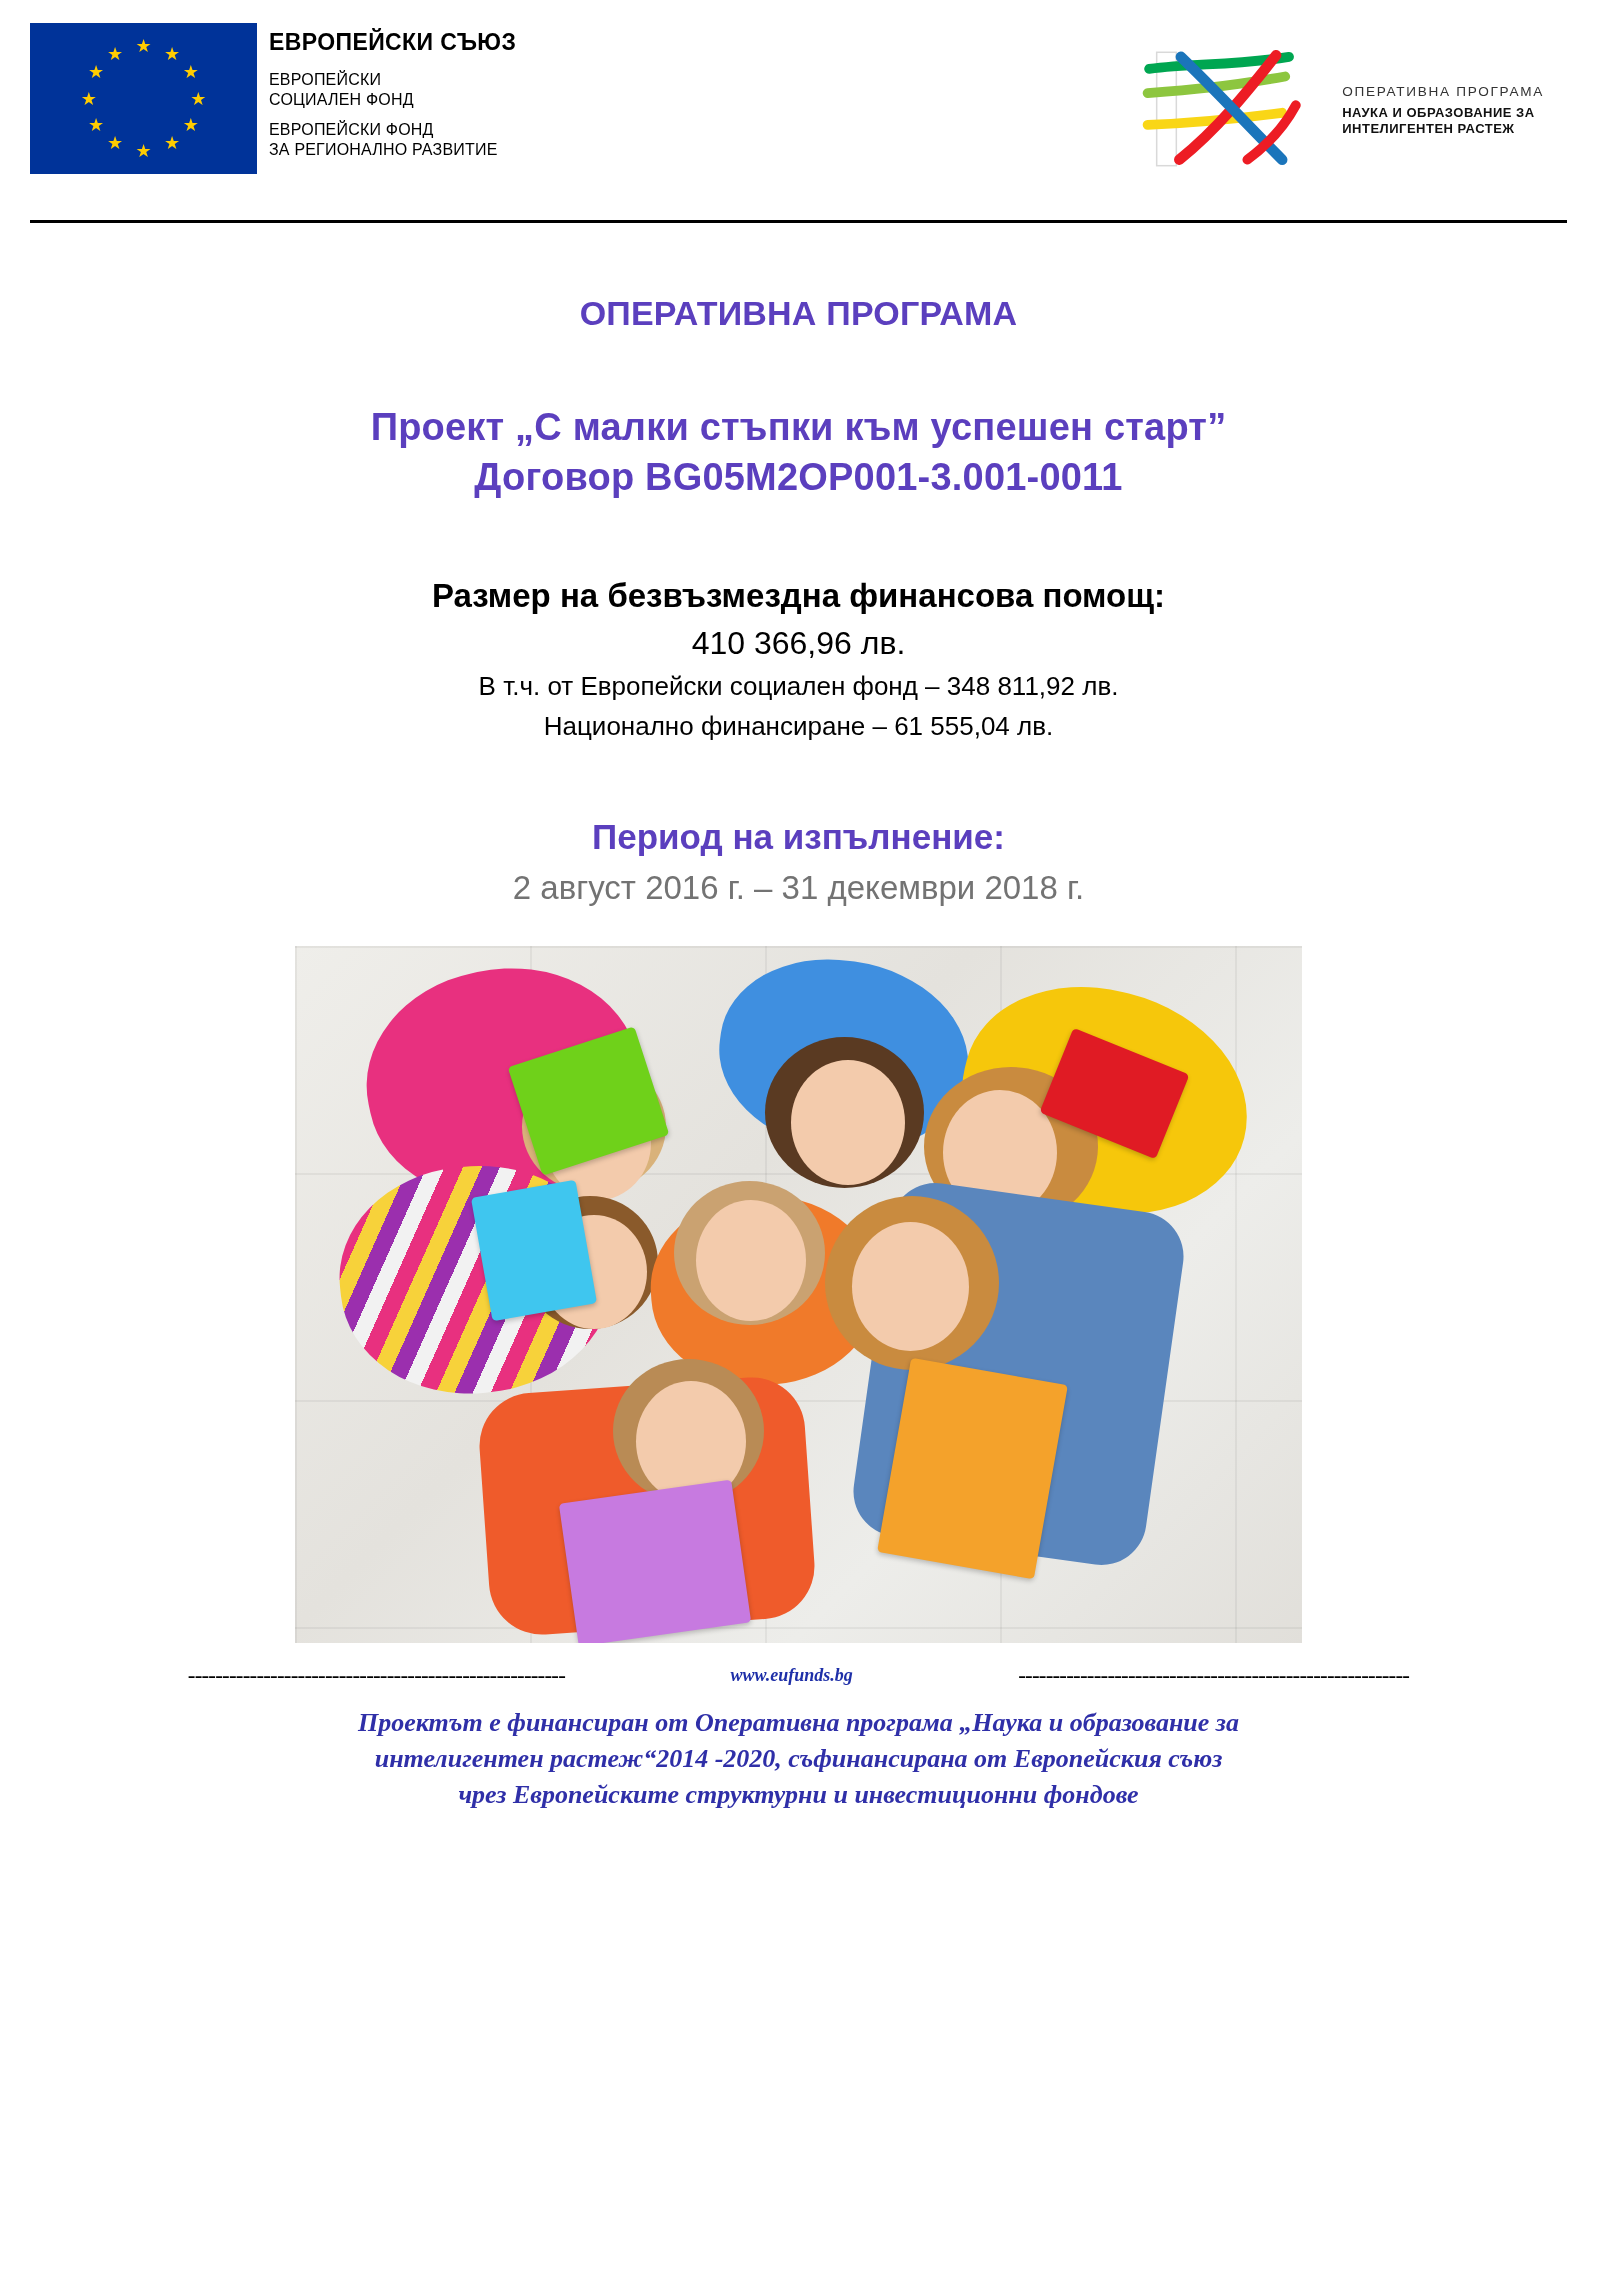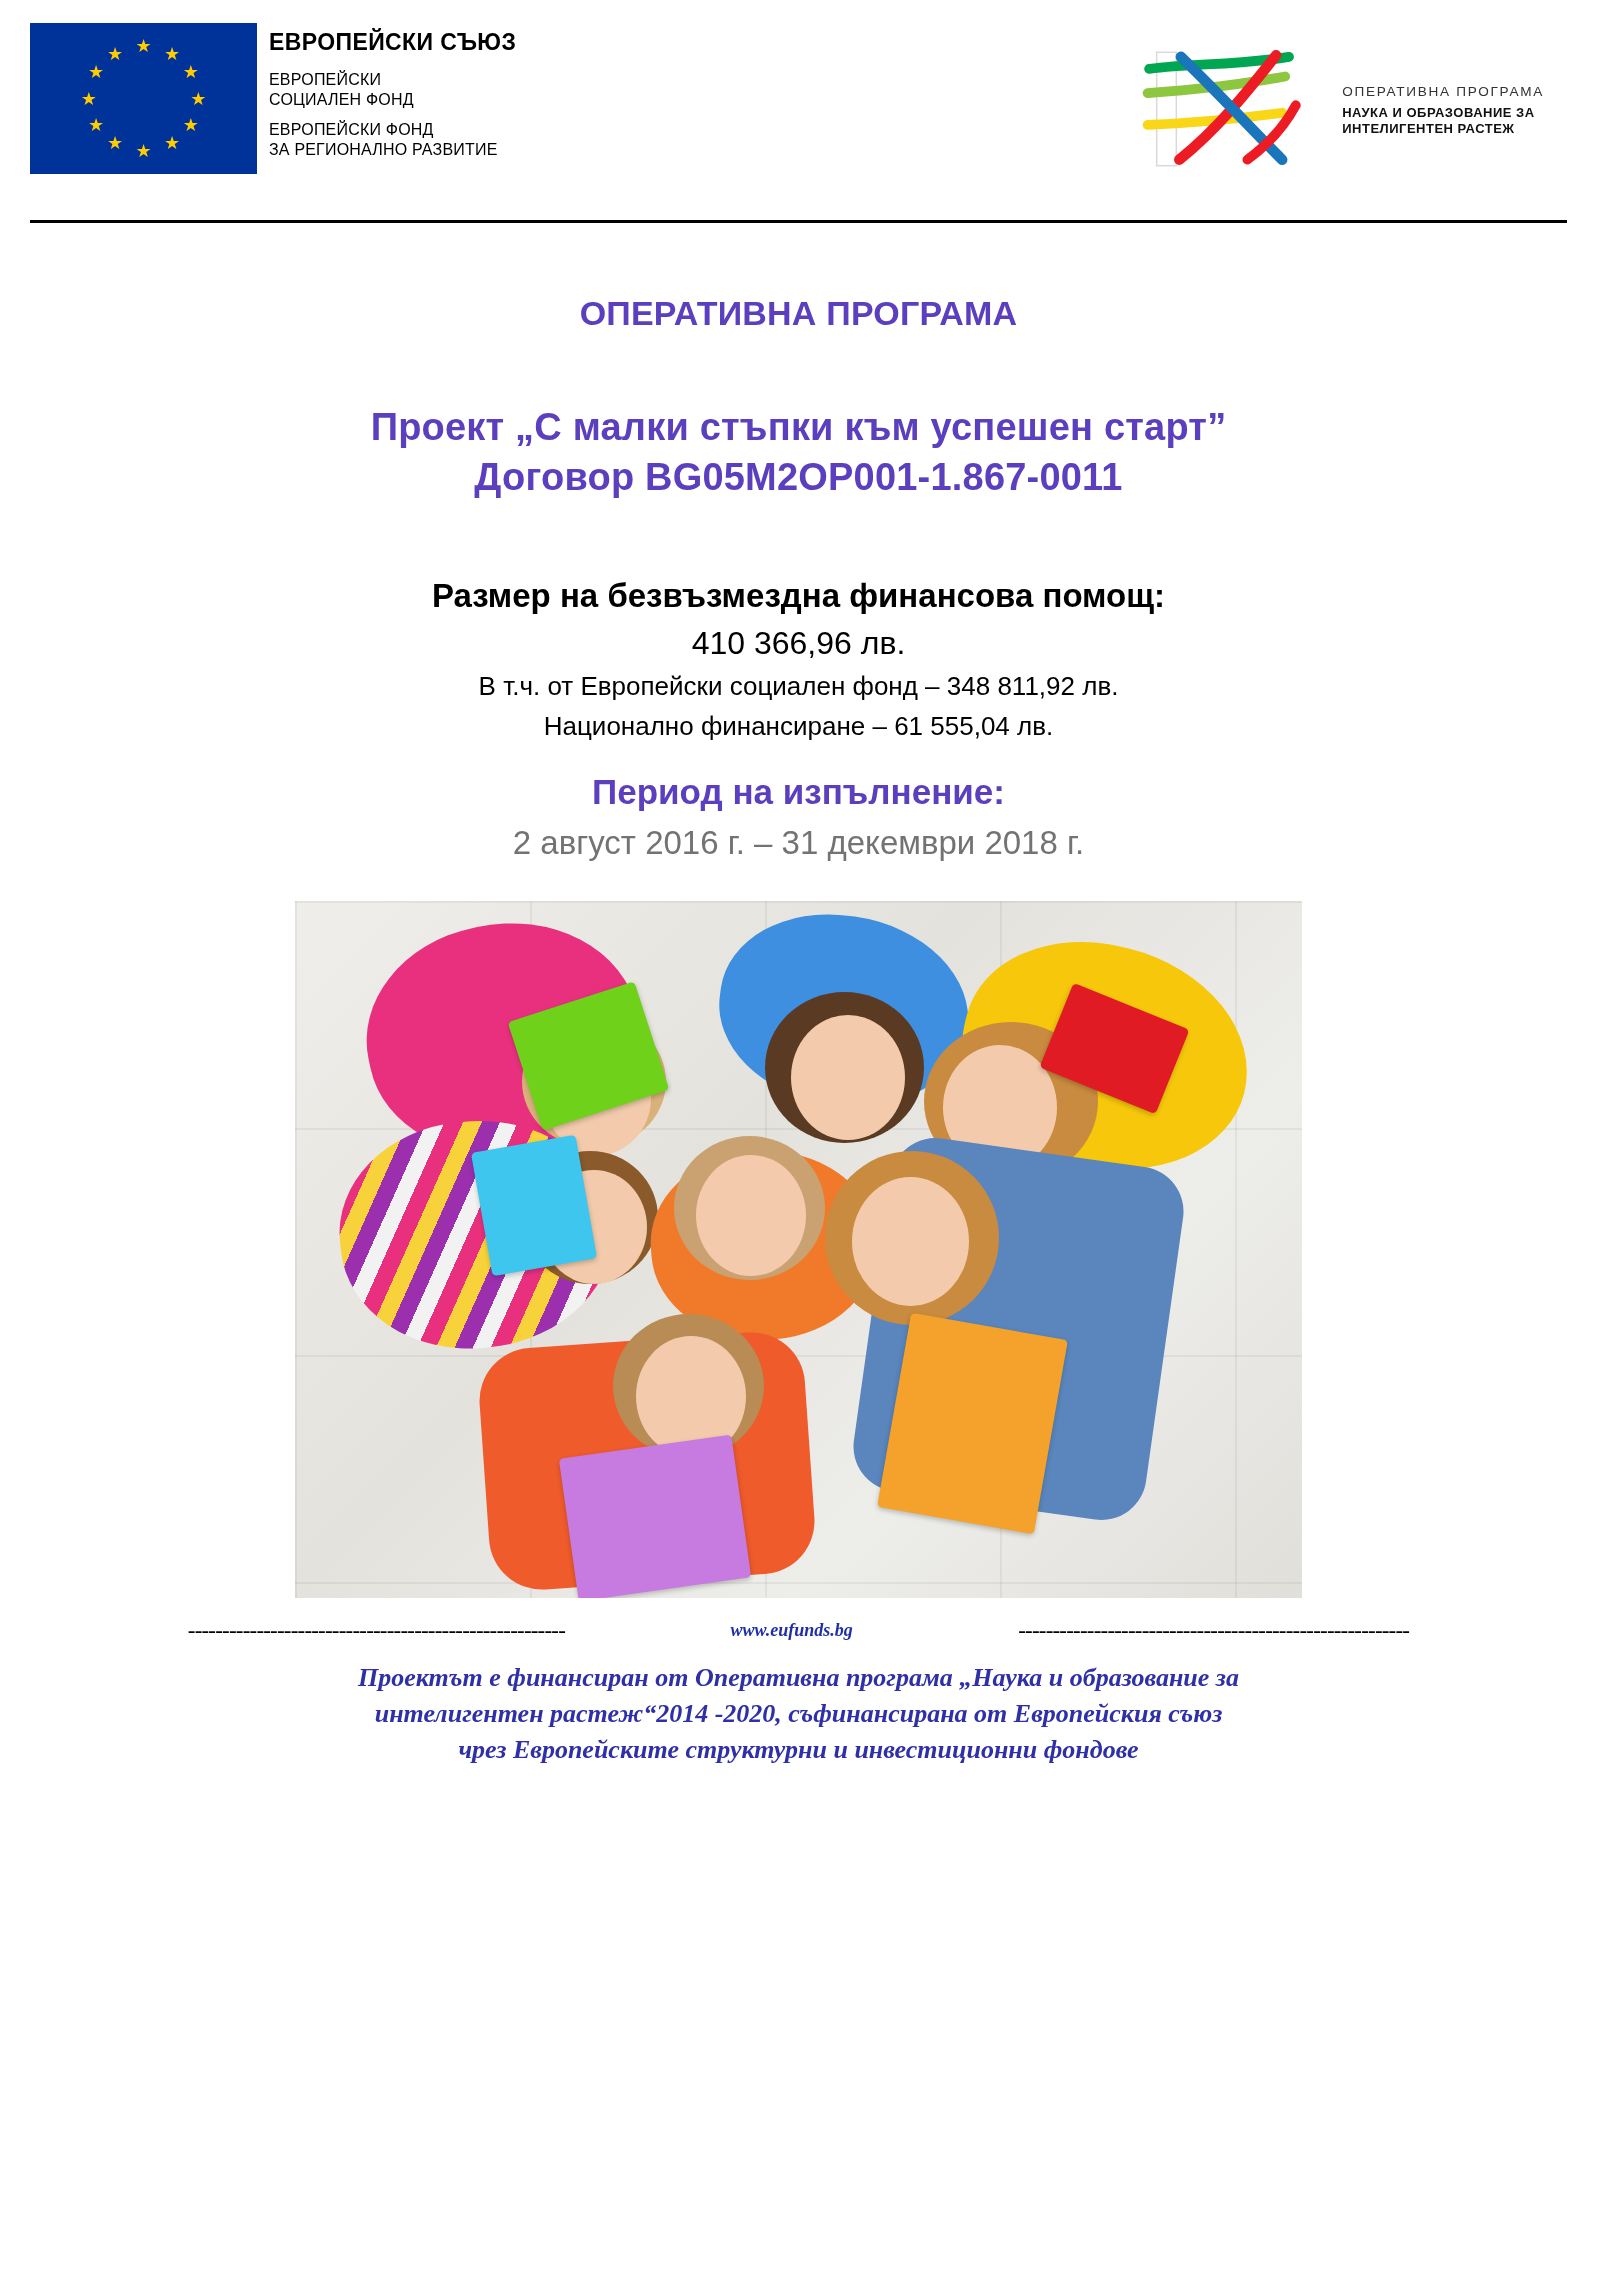--- a/index.html
+++ b/index.html
@@ -139,21 +139,21 @@
     margin-top: 10.6px;
     font-size: 32px;
     color: #000;
   }
   .grant-line {
     margin-top: 9px;
     font-size: 26px;
     color: #000;
   }
   .period-label {
-    margin-top: 30px;
+    margin-top: 75px;
     color: #5b3fbe;
     font-size: 35px;
     font-weight: bold;
   }
   .period-value {
     margin-top: 12px;
     font-size: 33px;
     color: #737373;
   }
 
@@ -292,21 +292,21 @@
 </div>
 
 <div class="main">
 
   <div class="op-program">
     <div>ОПЕРАТИВНА ПРОГРАМА</div>
   </div>
 
   <div class="project-title">
     <div>Проект „С малки стъпки към успешен старт”</div>
-    <div>Договор  BG05M2OP001-1.867-0011</div>
+    <div>Договор  BG05M2OP001-3.001-0011</div>
   </div>
 
   <div class="grant-label">Размер на безвъзмездна финансова помощ:</div>
   <div class="grant-amount">410 366,96 лв.</div>
   <div class="grant-line">В т.ч. от Европейски социален фонд – 348 811,92 лв.</div>
   <div class="grant-line">Национално финансиране – 61 555,04 лв.</div>
 
   <div class="period-label">Период на изпълнение:</div>
   <div class="period-value">2 август 2016 г. – 31 декември 2018 г.</div>
 

